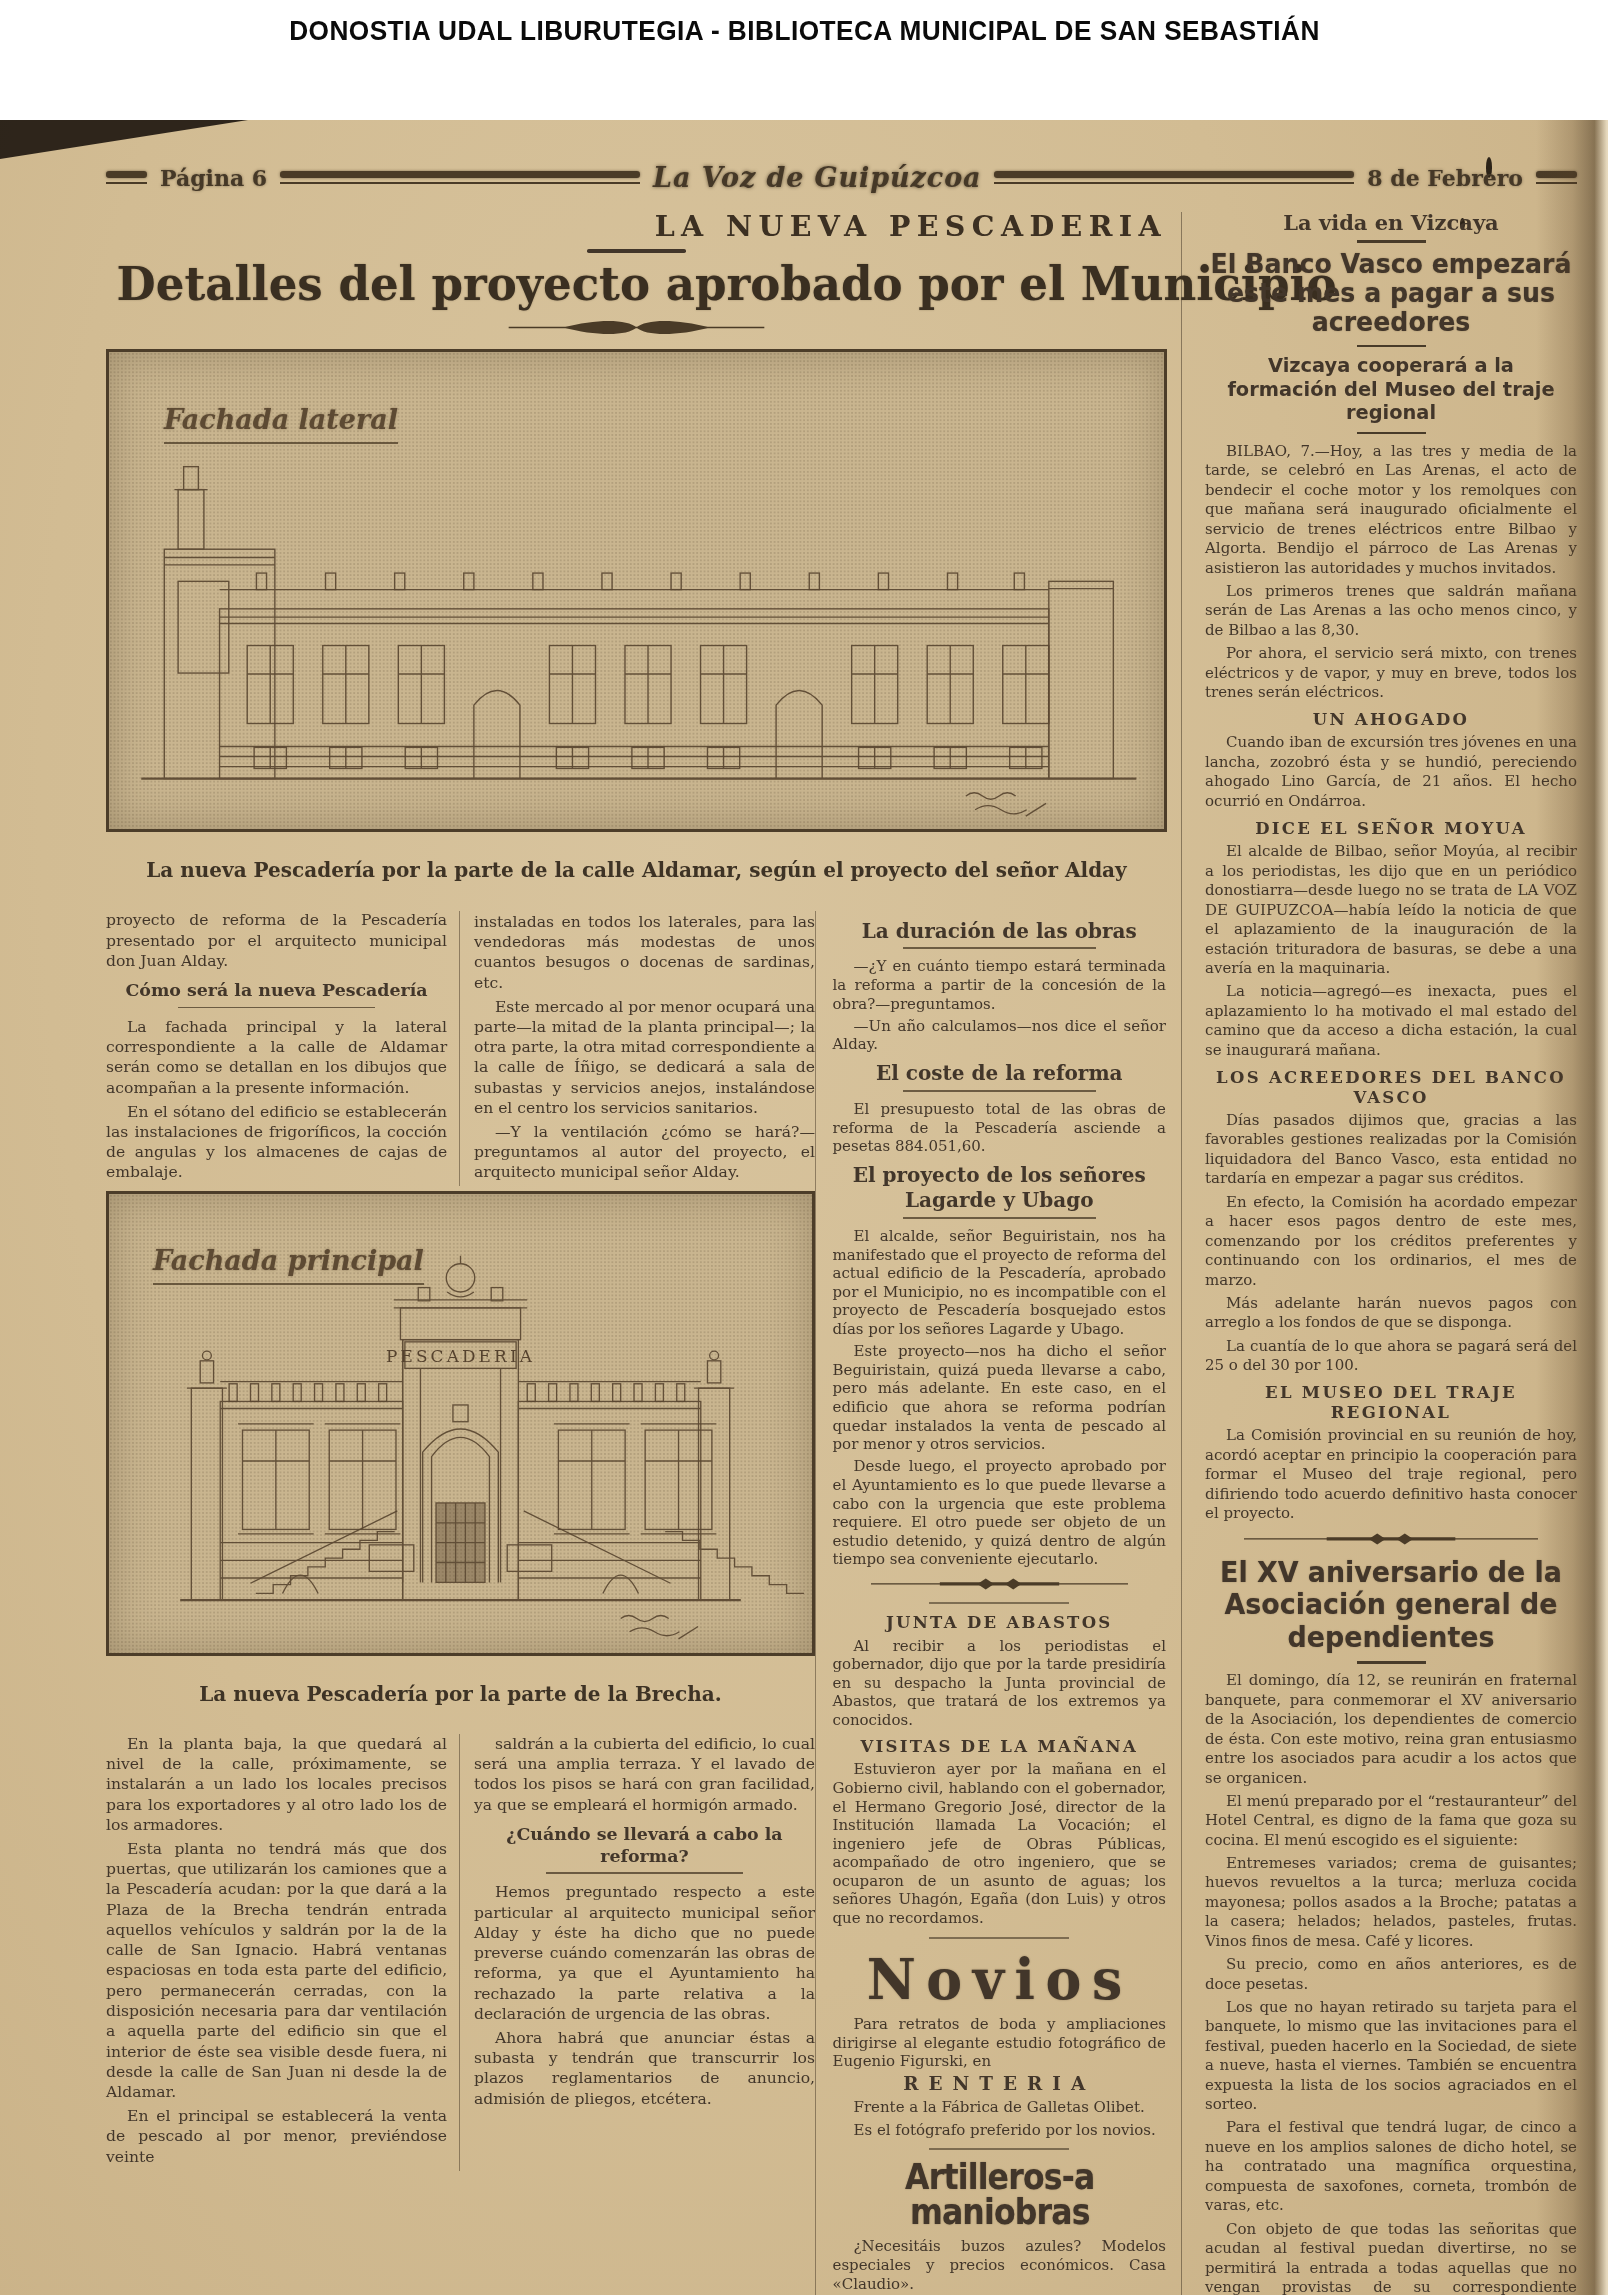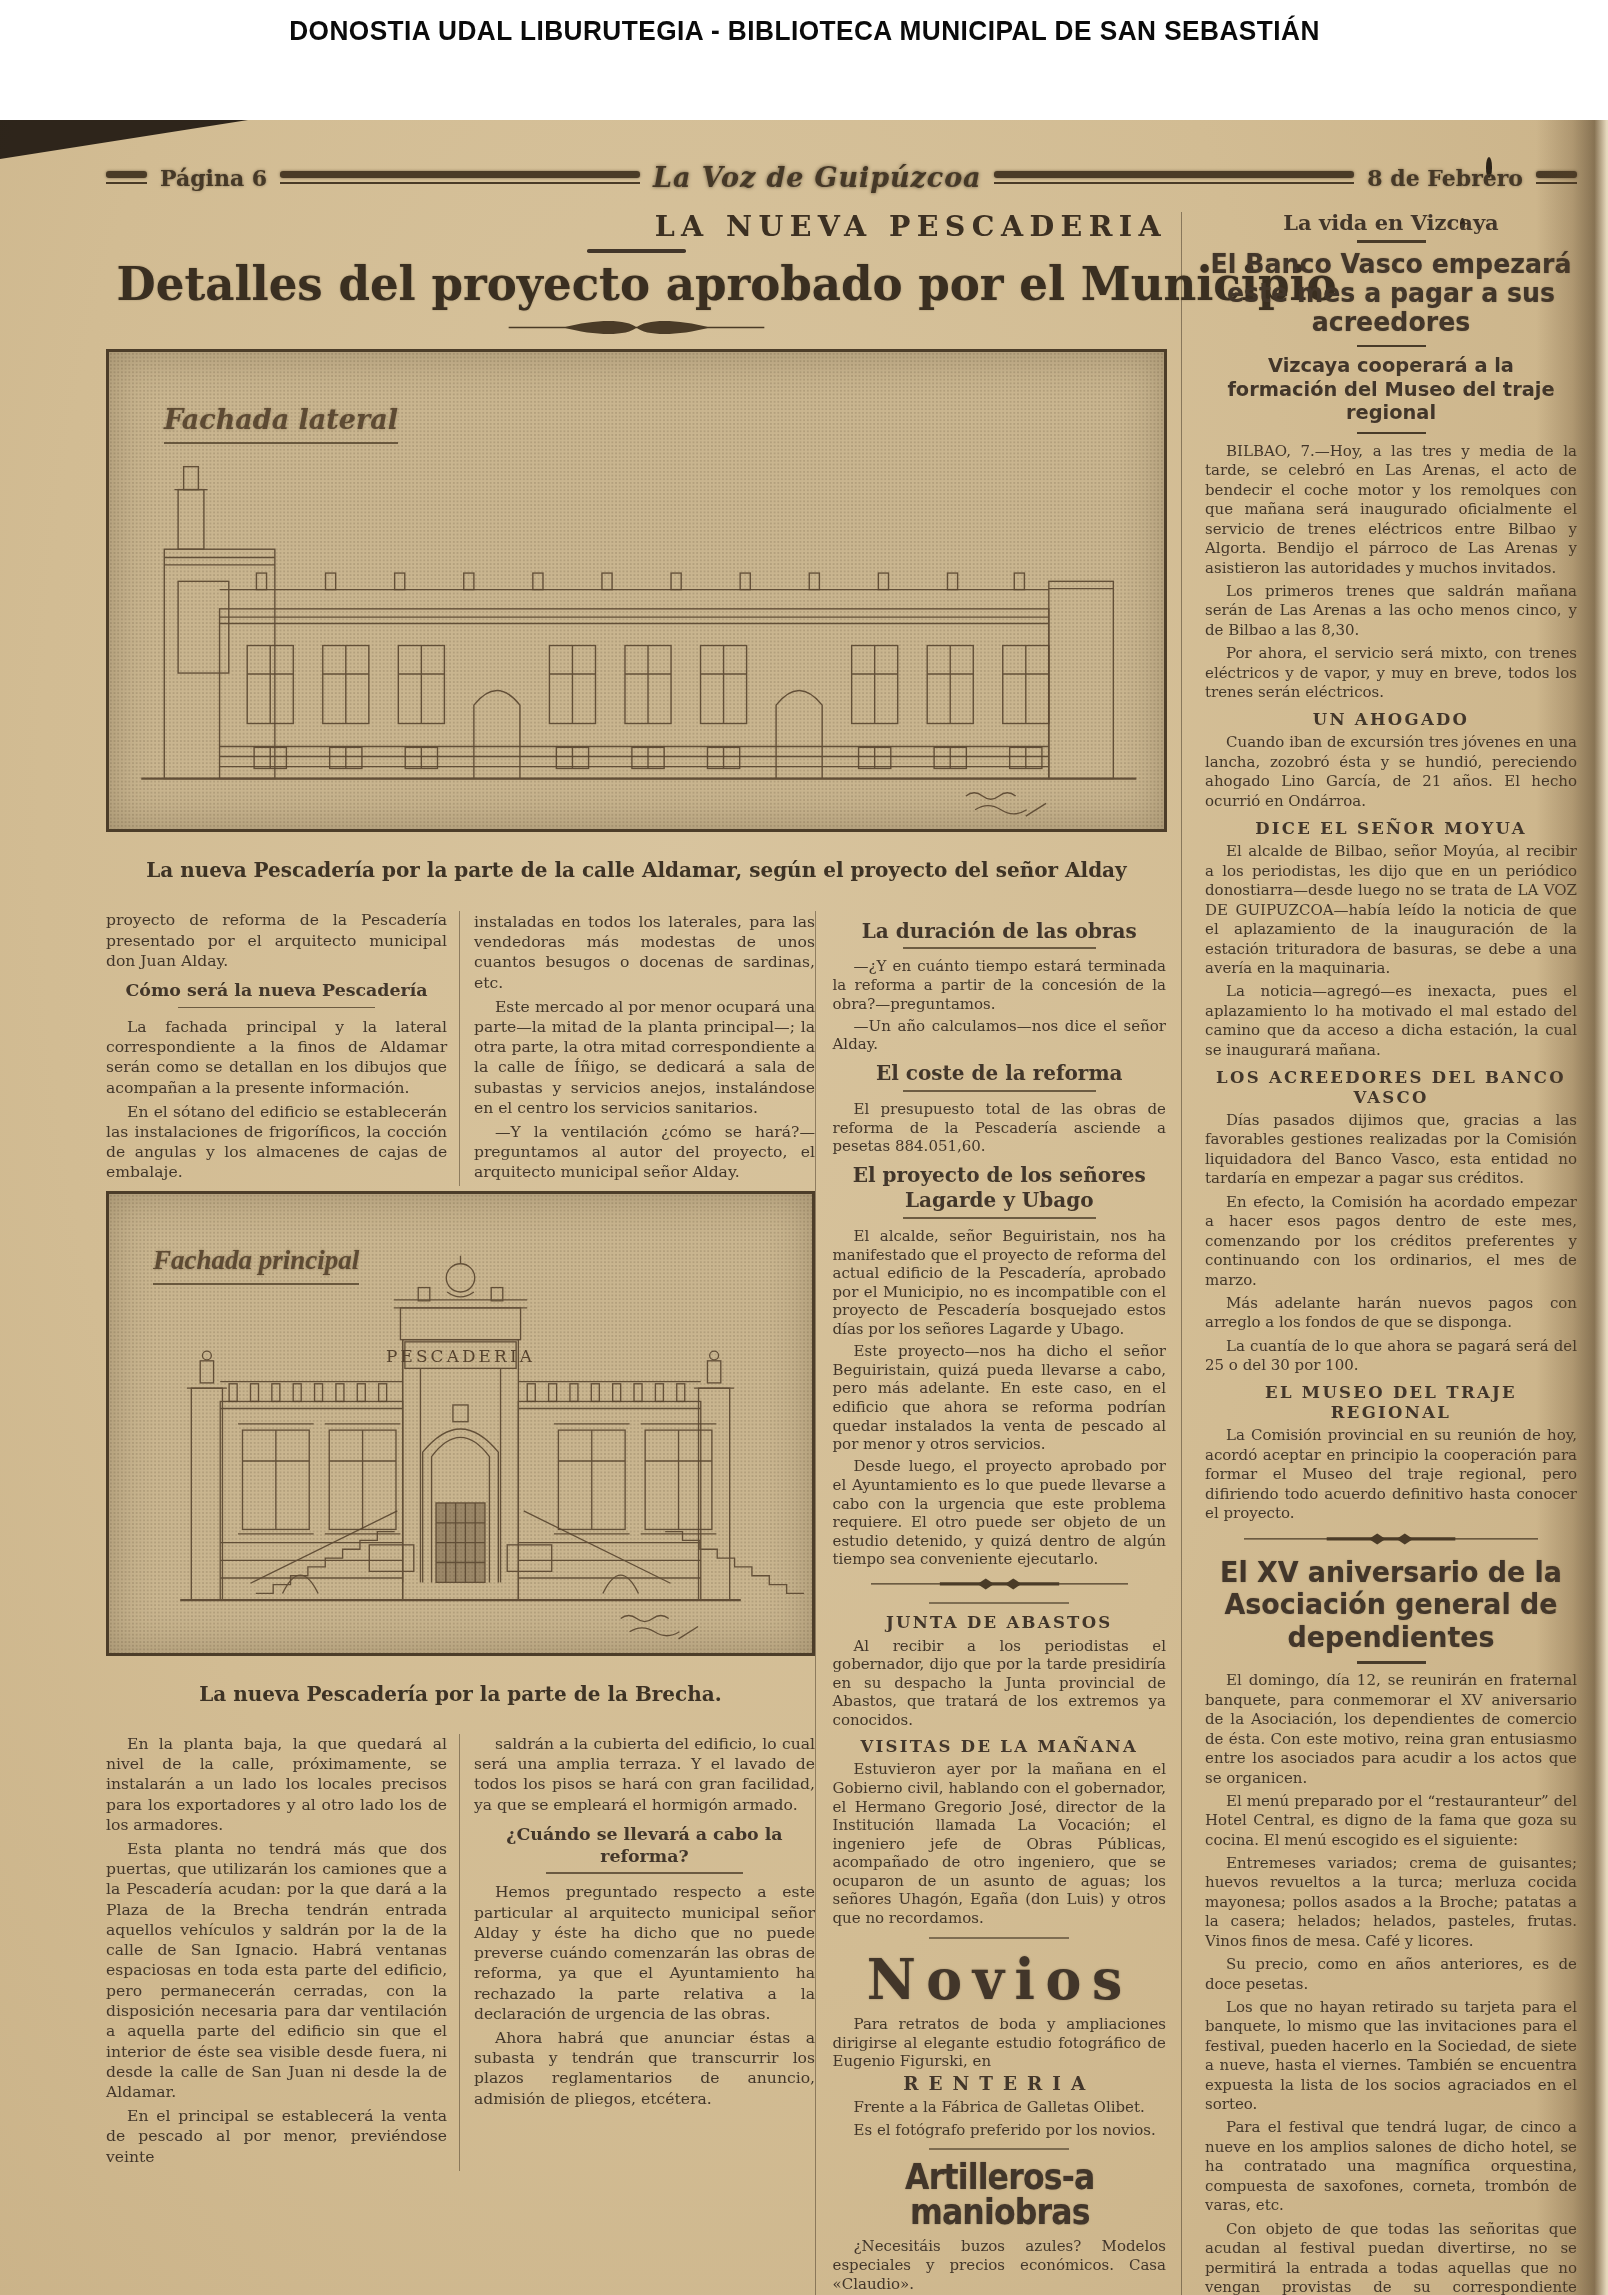--- a/index.html
+++ b/index.html
@@ -51,21 +51,21 @@
 
   .figure{position:relative;border:3.2px solid #4c3d29;background-color:#c9b58f;
     background-image:radial-gradient(rgba(63,48,28,.22) 0.6px, transparent 0.8px);
     background-size:3.7px 3.7px;box-shadow:inset 0 0 41px rgba(60,45,25,.28);}
   #fig1{height:477px;}
   #fig2{height:459px;margin-top:4.6px;}
   .figure svg{position:absolute;inset:0;width:100%;height:100%;}
   .fig-label{position:absolute;font:700 italic 27px/1 "DejaVu Serif",serif;color:#5d4a33;
     text-shadow:0 0 2.3px rgba(80,60,35,.45);border-bottom:2.8px solid rgba(83,66,43,.8);padding-bottom:9px;}
   #fig1 .fig-label{left:55px;top:54px;}
-  #fig2 .fig-label{left:44px;top:53px;font-family:Liberation Serif, serif;}
+  #fig2 .fig-label{left:44px;top:53px;}
   .caption{text-align:center;font:700 20px/1.3 "DejaVu Serif",serif;margin-top:25px;color:#3e3325;}
 
   .cols{display:flex;margin-top:28.5px;}
   .left-sub{width:709px;box-sizing:border-box;}
   .toprow{display:flex;height:275px;overflow:hidden;align-items:flex-end;}
   .tc1{flex:1;padding-right:12px;}
   .tc2{flex:1;padding-left:13.8px;border-left:1.4px solid rgba(70,56,38,.5);}
   .botrow{display:flex;margin-top:27px;}
   .col3{width:351px;box-sizing:border-box;border-left:1.4px solid rgba(70,56,38,.5);padding-left:16.5px;}
   .col3 .bp{font-size:15px;line-height:1.24;}
@@ -222,21 +222,21 @@
 
     <div class="caption">La nueva Pescadería por la parte de la calle Aldamar, según el proyecto del señor Alday</div>
 
     <div class="cols">
       <div class="left-sub">
         <div class="toprow">
           <div class="tc1">
             <p class="bp">Como en la sección correspondiente decimos, el Ayuntamiento ha aprobado el proyecto de reforma de la Pescadería presentado por el arquitecto municipal don Juan Alday.</p>
             <div class="sub">Cómo será la nueva Pescadería</div>
             <div class="sub-rule"></div>
-            <p class="bp">La fachada principal y la lateral correspondiente a la finos de Aldamar serán como se detallan en los dibujos que acompañan a la presente información.</p>
+            <p class="bp">La fachada principal y la lateral correspondiente a la calle de Aldamar serán como se detallan en los dibujos que acompañan a la presente información.</p>
             <p class="bp">En el sótano del edificio se establecerán las instalaciones de frigoríficos, la cocción de angulas y los almacenes de cajas de embalaje.</p>
           </div>
           <div class="tc2">
             <p class="bp">grupos de cuatro puestos cada uno, en el centro, y una serie de mesas corridas instaladas en todos los laterales, para las vendedoras más modestas de unos cuantos besugos o docenas de sardinas, etc.</p>
             <p class="bp">Este mercado al por menor ocupará una parte—la mitad de la planta principal—; la otra parte, la otra mitad correspondiente a la calle de Íñigo, se dedicará a sala de subastas y servicios anejos, instalándose en el centro los servicios sanitarios.</p>
             <p class="bp">—Y la ventilación ¿cómo se hará?—preguntamos al autor del proyecto, el arquitecto municipal señor Alday.</p>
 
           </div>
         </div>
 

